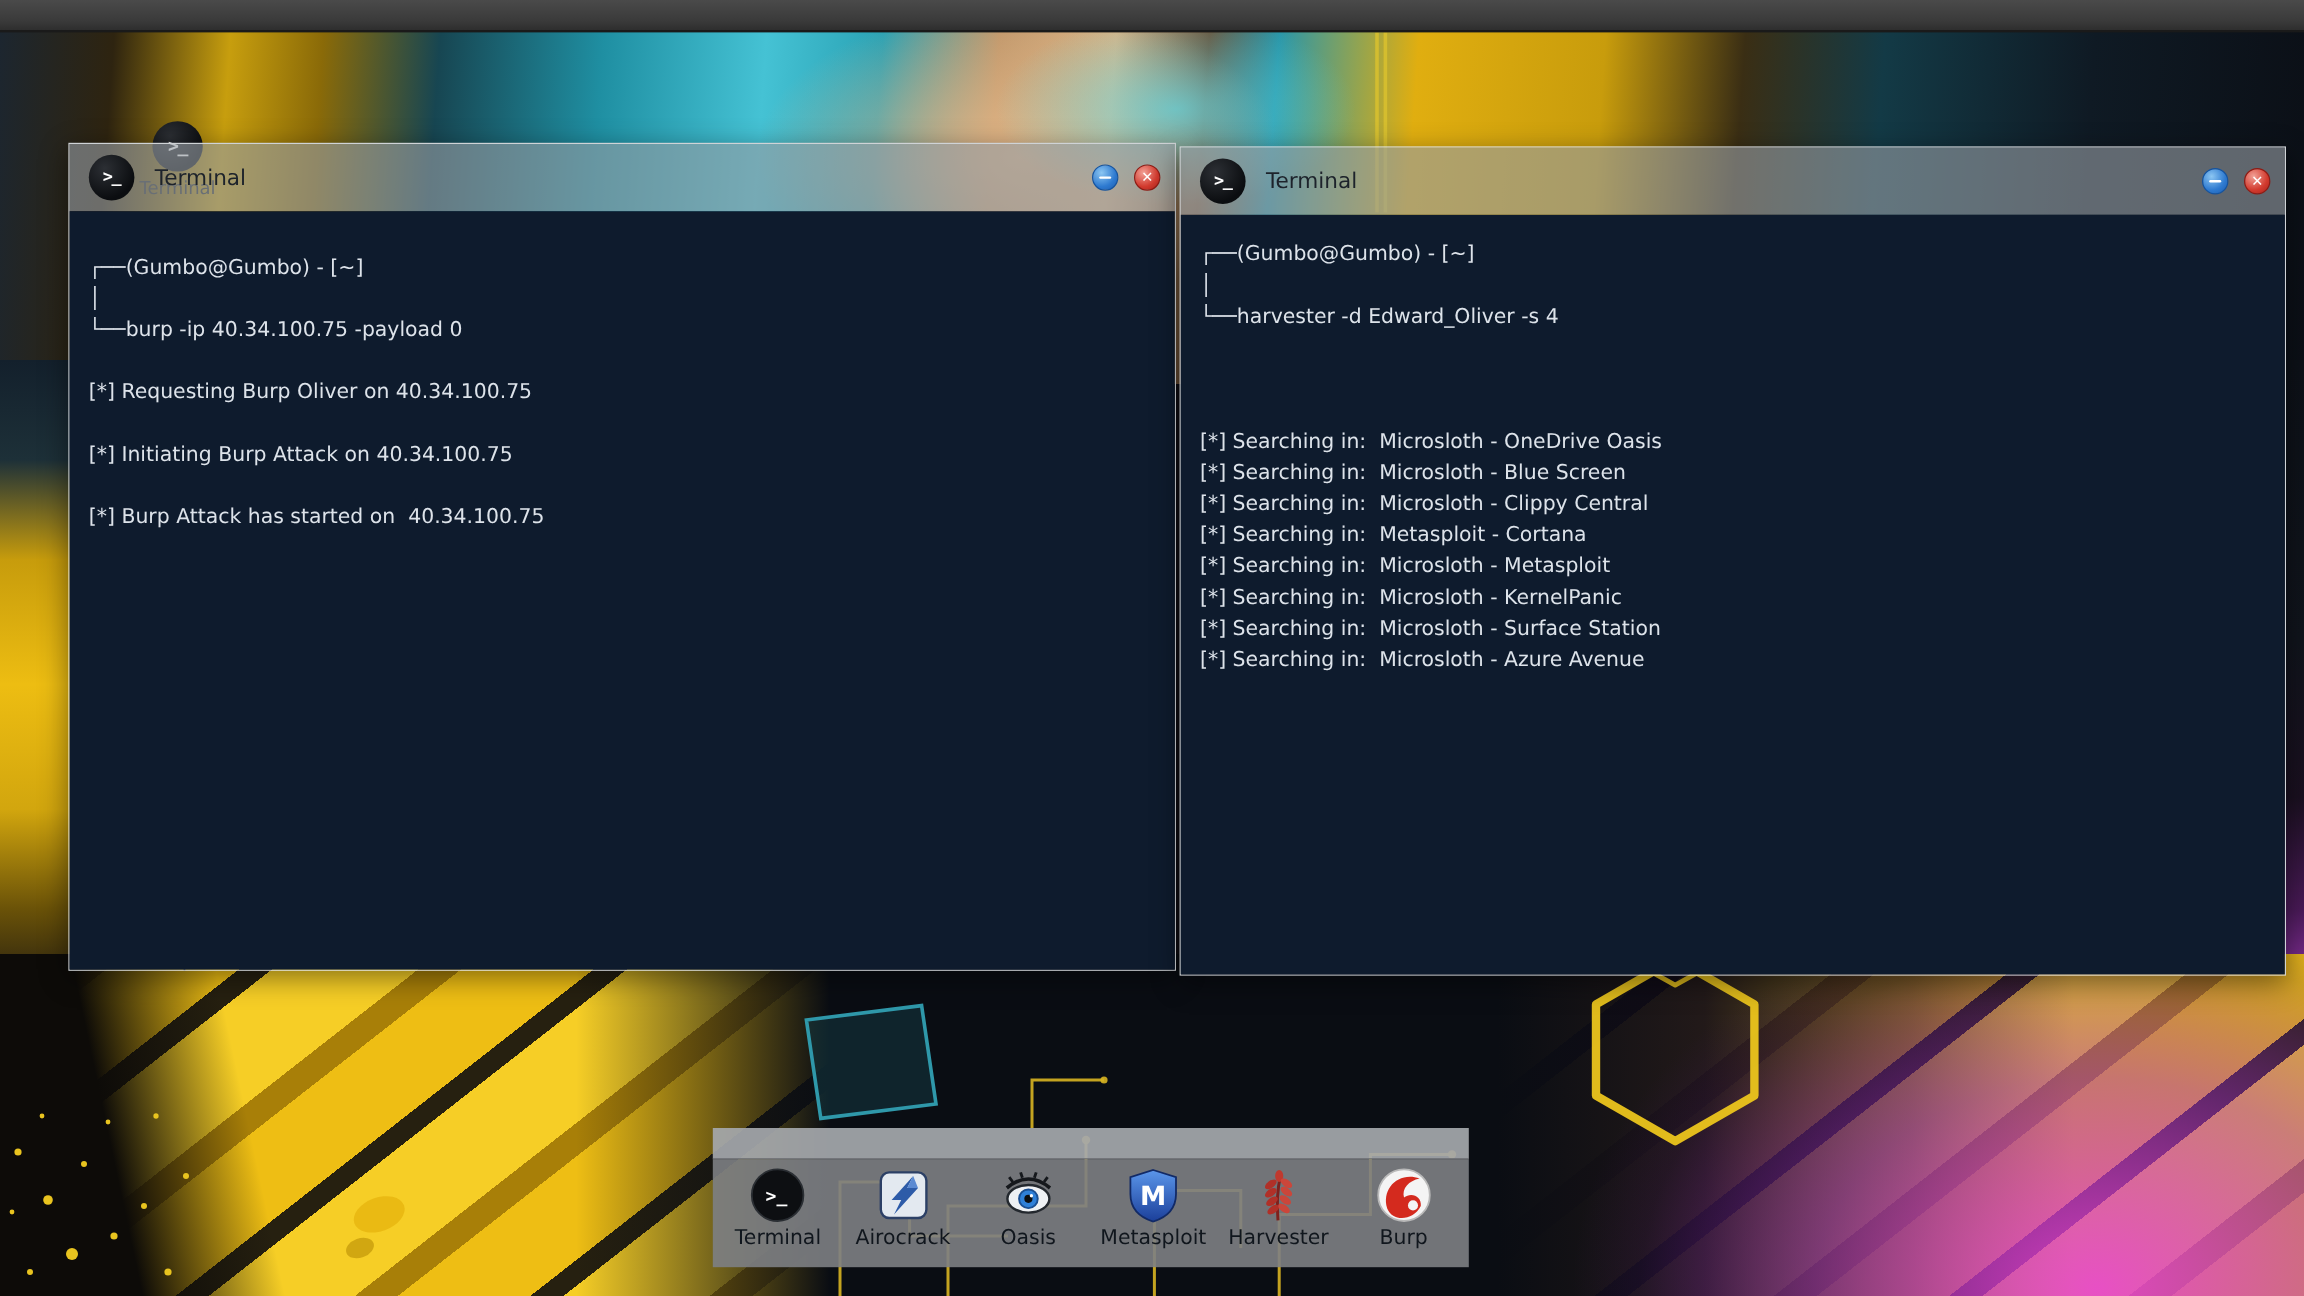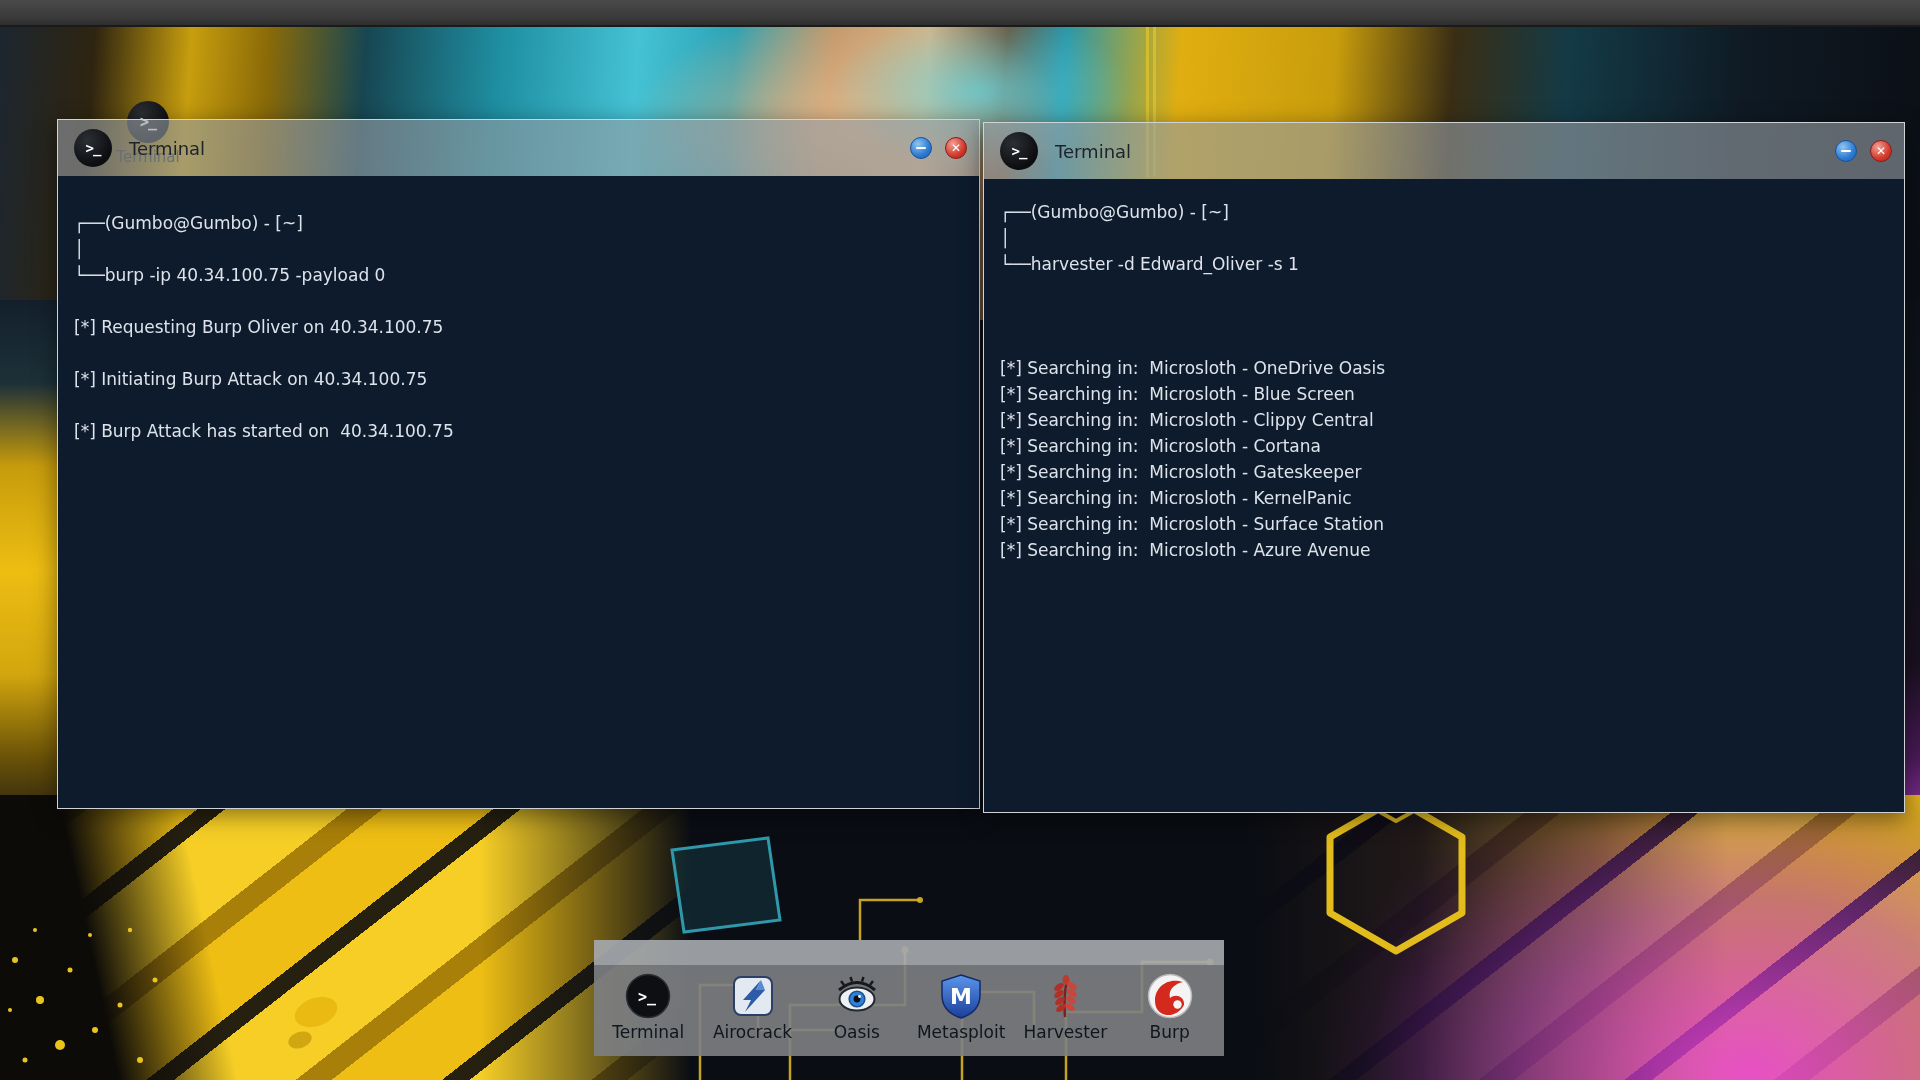--- a/index.html
+++ b/index.html
@@ -214,29 +214,29 @@
           <span class="min-bar"></span>
         </div>
       <div class="wbtn btn-close">
           <span class="x-glyph">✕</span>
         </div>
     </div>
   </div>
   <div class="term-content">
       <div class="term-line">┌──(Gumbo@Gumbo) - [~]</div>
       <div class="term-line">│</div>
-      <div class="term-line">└──harvester -d Edward_Oliver -s 1</div>
+      <div class="term-line">└──harvester -d Edward_Oliver -s 4</div>
       <div class="term-line">&nbsp;</div>
       <div class="term-line">&nbsp;</div>
       <div class="term-line">&nbsp;</div>
       <div class="term-line">[*] Searching in:  Microsloth - OneDrive Oasis</div>
       <div class="term-line">[*] Searching in:  Microsloth - Blue Screen</div>
       <div class="term-line">[*] Searching in:  Microsloth - Clippy Central</div>
-      <div class="term-line">[*] Searching in:  Microsloth - Cortana</div>
-      <div class="term-line">[*] Searching in:  Microsloth - Gateskeeper</div>
+      <div class="term-line">[*] Searching in:  Metasploit - Cortana</div>
+      <div class="term-line">[*] Searching in:  Microsloth - Metasploit</div>
       <div class="term-line">[*] Searching in:  Microsloth - KernelPanic</div>
       <div class="term-line">[*] Searching in:  Microsloth - Surface Station</div>
       <div class="term-line">[*] Searching in:  Microsloth - Azure Avenue</div>
     </div>
 </div>
 
 <div class="dock">
   <div class="dock-header"></div>
   <div class="dock-body">
 

